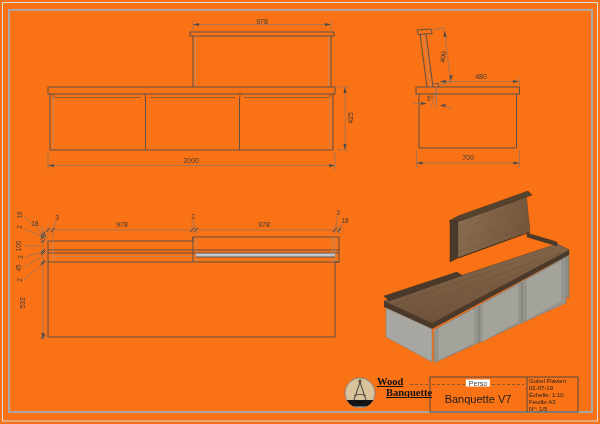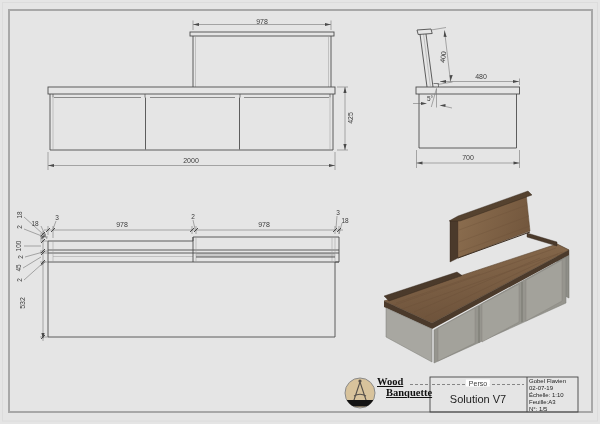--- a/index.html
+++ b/index.html
@@ -1,16 +1,16 @@
 <!DOCTYPE html>
 <html><head>
 <meta charset="utf-8">
 <style>
   html,body{margin:0;padding:0;background:#fff;}
-  #sheet{position:relative;width:600px;height:424px;background:#e5e5e5;overflow:hidden;
+  #sheet{position:relative;width:600px;height:424px;background:#f97316;overflow:hidden;
          font-family:"Liberation Sans",sans-serif;}
   svg{position:absolute;left:0;top:0;}
   .lbl{position:absolute;font-size:7px;color:#3c3c3c;white-space:nowrap;
        transform:translate(-50%,-50%);line-height:1;}
   .rot{transform:translate(-50%,-50%) rotate(-90deg);}
   .rot400{transform:translate(-50%,-50%) rotate(-83deg);}
   .small{font-size:6.5px;}
   .perso{background:#fff;padding:0 3px;}
   .bq{font-size:11px;color:#1d1d1d;}
   .logo-word{position:absolute;font-family:"Liberation Serif",serif;font-weight:bold;
@@ -181,21 +181,21 @@
 <span class="lbl small" style="left:35px;top:224px">18</span>
 <span class="lbl small rot" style="left:19px;top:246px">100</span>
 <span class="lbl small rot" style="left:21px;top:257px">2</span>
 <span class="lbl small rot" style="left:19px;top:268px">45</span>
 <span class="lbl small rot" style="left:20px;top:280px">2</span>
 <span class="lbl rot" style="left:22px;top:303px">532</span>
 
 <span class="logo-word" style="left:377px;top:376px">Wood</span>
 <span class="logo-word" style="left:386px;top:387px">Banquette</span>
 <span class="lbl perso" style="left:478px;top:383px">Perso</span>
-<span class="lbl bq" style="left:478px;top:399px">Solution V7</span>
+<span class="lbl bq" style="left:478px;top:399px">Banquette V7</span>
 <div class="tbcol">
   <div>Gobel Flavien</div>
   <div>02-07-19</div>
   <div>Échelle: 1:10</div>
   <div>Feuille:A3</div>
   <div>N°: 1/5</div>
 </div>
 
 </div>
 

